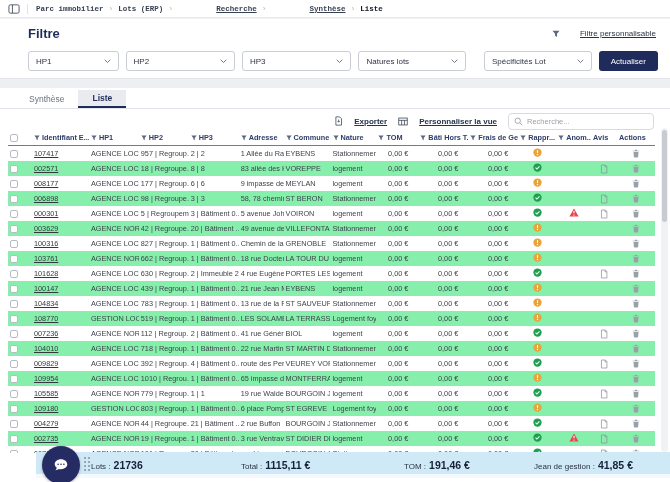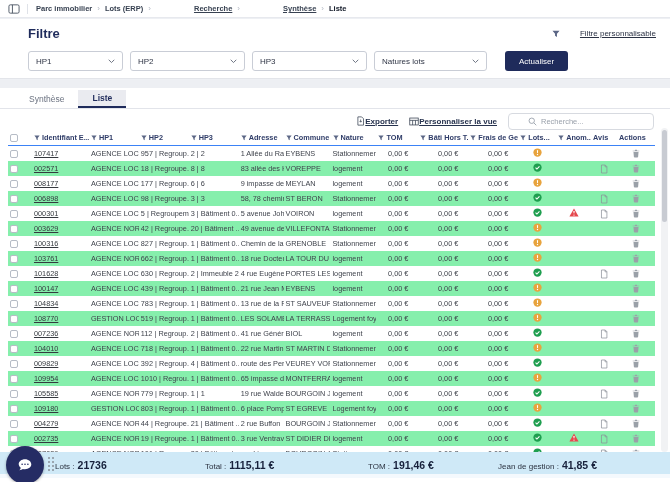--- a/index.html
+++ b/index.html
@@ -3,21 +3,21 @@
 <meta charset="utf-8">
 <style>
   * { margin:0; padding:0; box-sizing:border-box; }
   html,body { width:670px; height:482px; }
   body { font-family:"Liberation Sans","DejaVu Sans",sans-serif; background:#eef0f4; color:#3c4043; }
   #app { position:relative; width:670px; height:482px; overflow:hidden; background:#eef0f4; }
 
   
   .topbar { position:absolute; top:0; left:0; right:0; height:18px; background:#fff; border-bottom:1px solid #e7e9ee; display:flex; align-items:center; padding-left:8px; }
   .topbar .divider { width:1px; height:10px; background:#dfe2e8; margin:0 8px 0 7px; }
-  .bc { display:flex; align-items:center; gap:5px; font-size:7.5px; font-weight:600; color:#374151; }
+  .bc { display:flex; align-items:center; gap:5px; font-size:7.5px; font-weight:600; color:#374151;font-family:Liberation Mono, monospace; }
   .bc .sep { color:#b3b9c4; font-weight:400; font-size:8px; }
   .bc-link { text-decoration:underline; cursor:pointer;padding-left:38px; }
   .bc-current { color:#111827; }
 
   
   .filtercard { position:absolute; top:19px; left:0; right:0; height:60px; background:#fff; border-bottom:1px solid #e3e5ea; }
   .filter-title { position:absolute; top:7px; left:28px; font-size:13px; font-weight:700; color:#1f2b5b; }
   .filter-custom { position:absolute; top:10px; right:14px; display:flex; align-items:center; gap:20px; font-size:8px; color:#2b3244; text-decoration:underline; cursor:pointer; }
   .selects { position:absolute; top:32px; left:28px; right:12px; display:flex; }
   .select { height:20px; border:1px solid #c9cdd6; border-radius:3px; background:#fff; display:flex; align-items:center; justify-content:space-between; padding:0 7px; font-size:8px; color:#2f3545; cursor:pointer; }
@@ -32,22 +32,22 @@
   .content { position:absolute; top:88px; left:0; right:0; bottom:0; background:#fff; }
 
   
   .tabs { position:absolute; top:2px; left:15px; height:18px; display:flex; align-items:stretch; }
   .tab { padding:0 14px; display:flex; align-items:center; font-size:8.5px; color:#6b7280; cursor:pointer; }
   .tab.active { background:#eaebf0; color:#1f2b5b; font-weight:700; border-bottom:2px solid #1f2b5b; }
   .tabline { position:absolute; top:20px; left:0; right:0; height:1px; background:#e2e4ea; }
 
   
   .toolbar { position:absolute; top:23px; right:16px; height:20px; display:flex; align-items:center; gap:11px; }
-  .tool-link { display:flex; align-items:center; gap:0; font-size:8px; font-weight:600; color:#26324e; text-decoration:underline; cursor:pointer; }
-  .searchbox { width:146px; height:17px; border:1px solid #d7dae0; border-radius:4px; display:flex; align-items:center; padding:0 19px; gap:4px; background:#fff; }
+  .tool-link { display:flex; align-items:center; gap:11px; font-size:8px; font-weight:600; color:#26324e; text-decoration:underline; cursor:pointer; }
+  .searchbox { width:146px; height:17px; border:1px solid #d7dae0; border-radius:4px; display:flex; align-items:center; padding:0 5px; gap:4px; background:#fff; }
   .searchbox input { border:none; outline:none; width:100%; font-size:7.5px; font-family:inherit; color:#3c4043; background:transparent; }
   .searchbox input::placeholder { color:#9aa1ab; }
 
   
   .thead { position:absolute; top:42px; left:8px; right:15px; height:16px; display:flex; align-items:center; border-bottom:1px solid #3b82f6; background:#fff; }
   .trows { position:absolute; top:58px; left:8px; right:15px; height:307px; overflow:hidden; }
   .trow { display:flex; align-items:center; height:15px; }
   .trow.alt { background:#86efac; }
   .tcell { display:flex; align-items:center; height:100%; overflow:hidden; white-space:nowrap; font-size:7.3px; color:#3f434c; padding-left:2px; }
   .hcell { display:flex; align-items:center; gap:2px; height:100%; overflow:hidden; white-space:nowrap; font-size:7.3px; font-weight:700; color:#2f3c68; padding-left:2px; cursor:pointer; }
@@ -135,20 +135,28 @@
           </span>
         </div>
         <div class="select">
           <span>Natures lots</span>
           <span class="icon-btn">
             <svg width="7" height="5" viewBox="0 0 10 7">
               <path d="M1 1l4 4 4-4" fill="none" stroke="#6b7280" stroke-width="1.4"></path>
             </svg>
           </span>
         </div>
+        <div class="select">
+          <span>Spécificités Lot</span>
+          <span class="icon-btn">
+            <svg width="7" height="5" viewBox="0 0 10 7">
+              <path d="M1 1l4 4 4-4" fill="none" stroke="#6b7280" stroke-width="1.4"></path>
+            </svg>
+          </span>
+        </div>
         <button class="btn-refresh" style="background: rgb(31, 43, 91);">Actualiser</button>
       </div>
   </div>
 
   <div class="graygap"></div>
 
   <div class="content">
     <div class="tabs" id="tabs">
         <div class="tab">Synthèse</div>
         <div class="tab active">Liste</div>
@@ -270,21 +278,21 @@
             </svg>
           </span>
           <span>Frais de Ges...</span>
         </div>
         <div class="hcell w11">
           <span class="icon-btn">
             <svg width="6" height="6" viewBox="0 0 10 10">
               <path d="M0.6 0.8h8.8L6.2 4.8v4.1L3.8 7.2V4.8z" fill="#5b6685"></path>
             </svg>
           </span>
-          <span>Lots...</span>
+          <span>Rappr...</span>
         </div>
         <div class="hcell w12">
           <span class="icon-btn">
             <svg width="6" height="6" viewBox="0 0 10 10">
               <path d="M0.6 0.8h8.8L6.2 4.8v4.1L3.8 7.2V4.8z" fill="#5b6685"></path>
             </svg>
           </span>
           <span>Anom...</span>
         </div>
         <div class="hcell w13">
@@ -1080,21 +1088,21 @@
               </svg>
             </span>
           </div>
         </div>
       </div>
 
     <div class="vscroll">
       <div class="vthumb"></div>
     </div>
 
-    <div class="footer" id="footer" style="background: rgb(207, 233, 247);">
+    <div class="footer" id="footer" style="background: rgb(207, 233, 247); margin-left: 36px;">
       <span class="fitem" style="left:55px">
         <span class="flabel">Lots :</span>
         <span class="fvalue">21736</span>
       </span>
       <span class="fitem" style="left:205px">
         <span class="flabel">Total :</span>
         <span class="fvalue">1115,11 €</span>
       </span>
       <span class="fitem" style="left:368px">
         <span class="flabel">TOM :</span>

